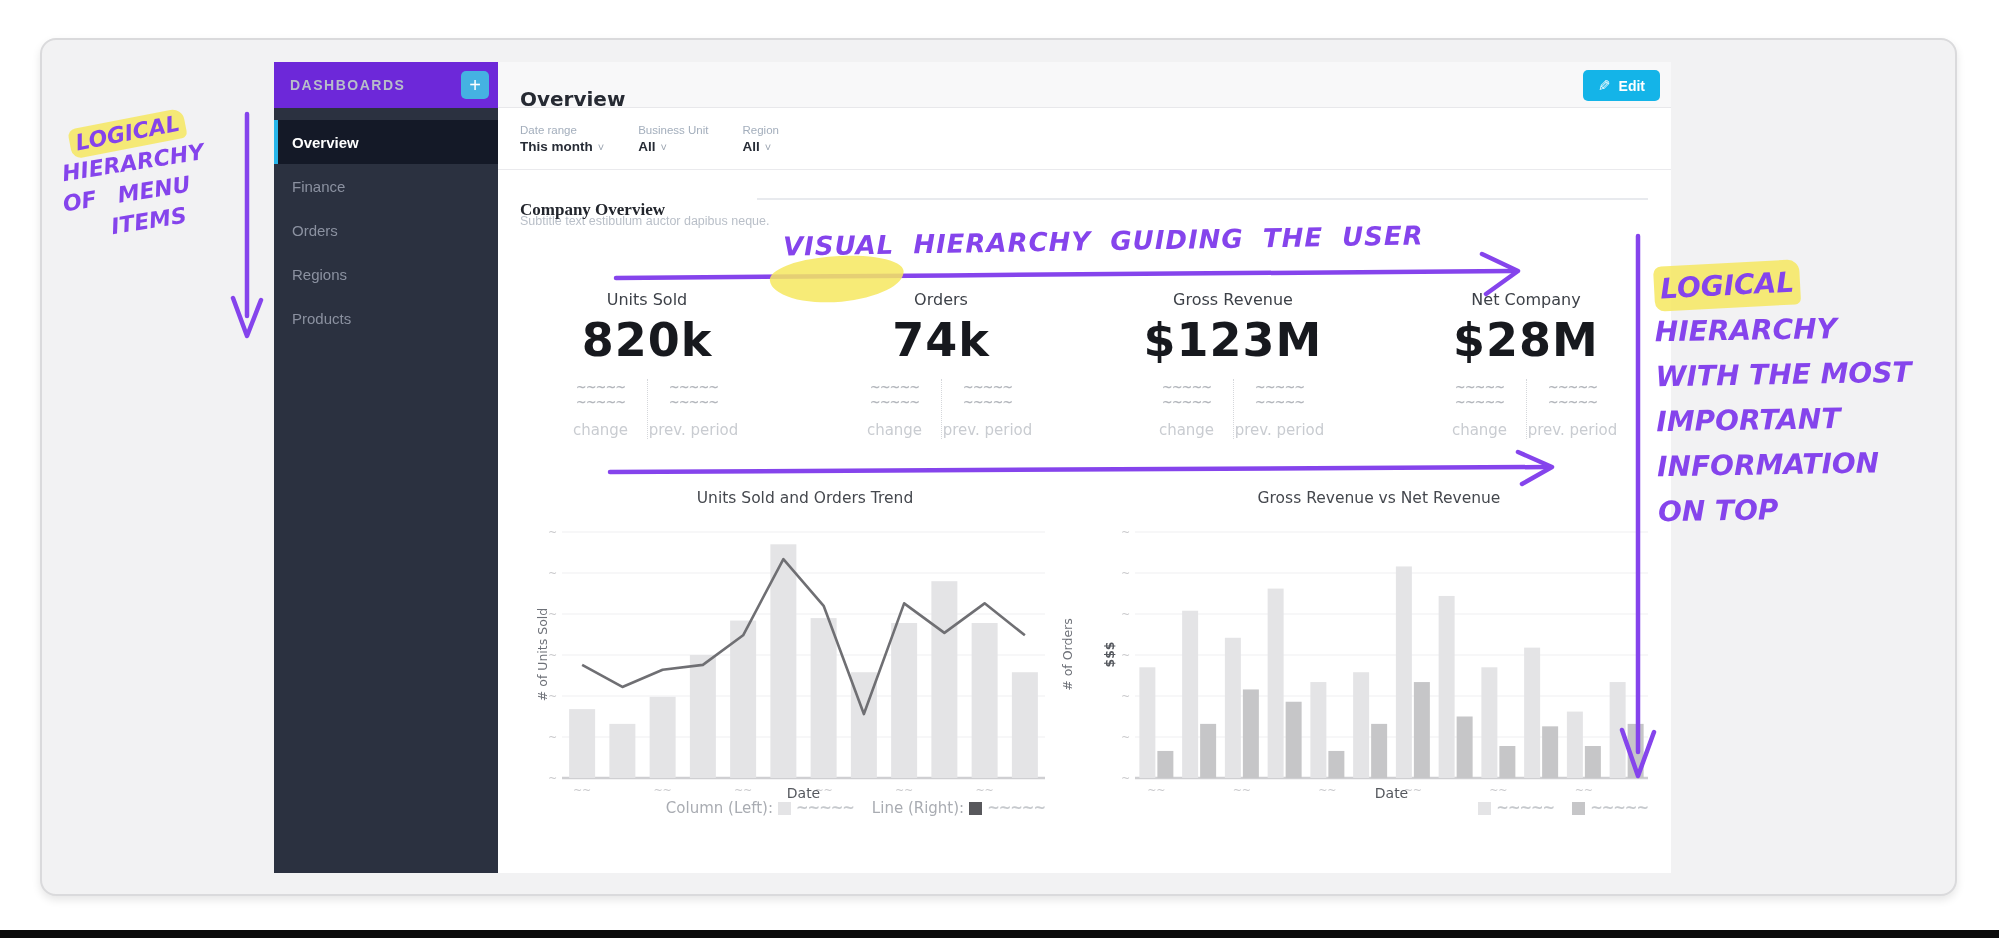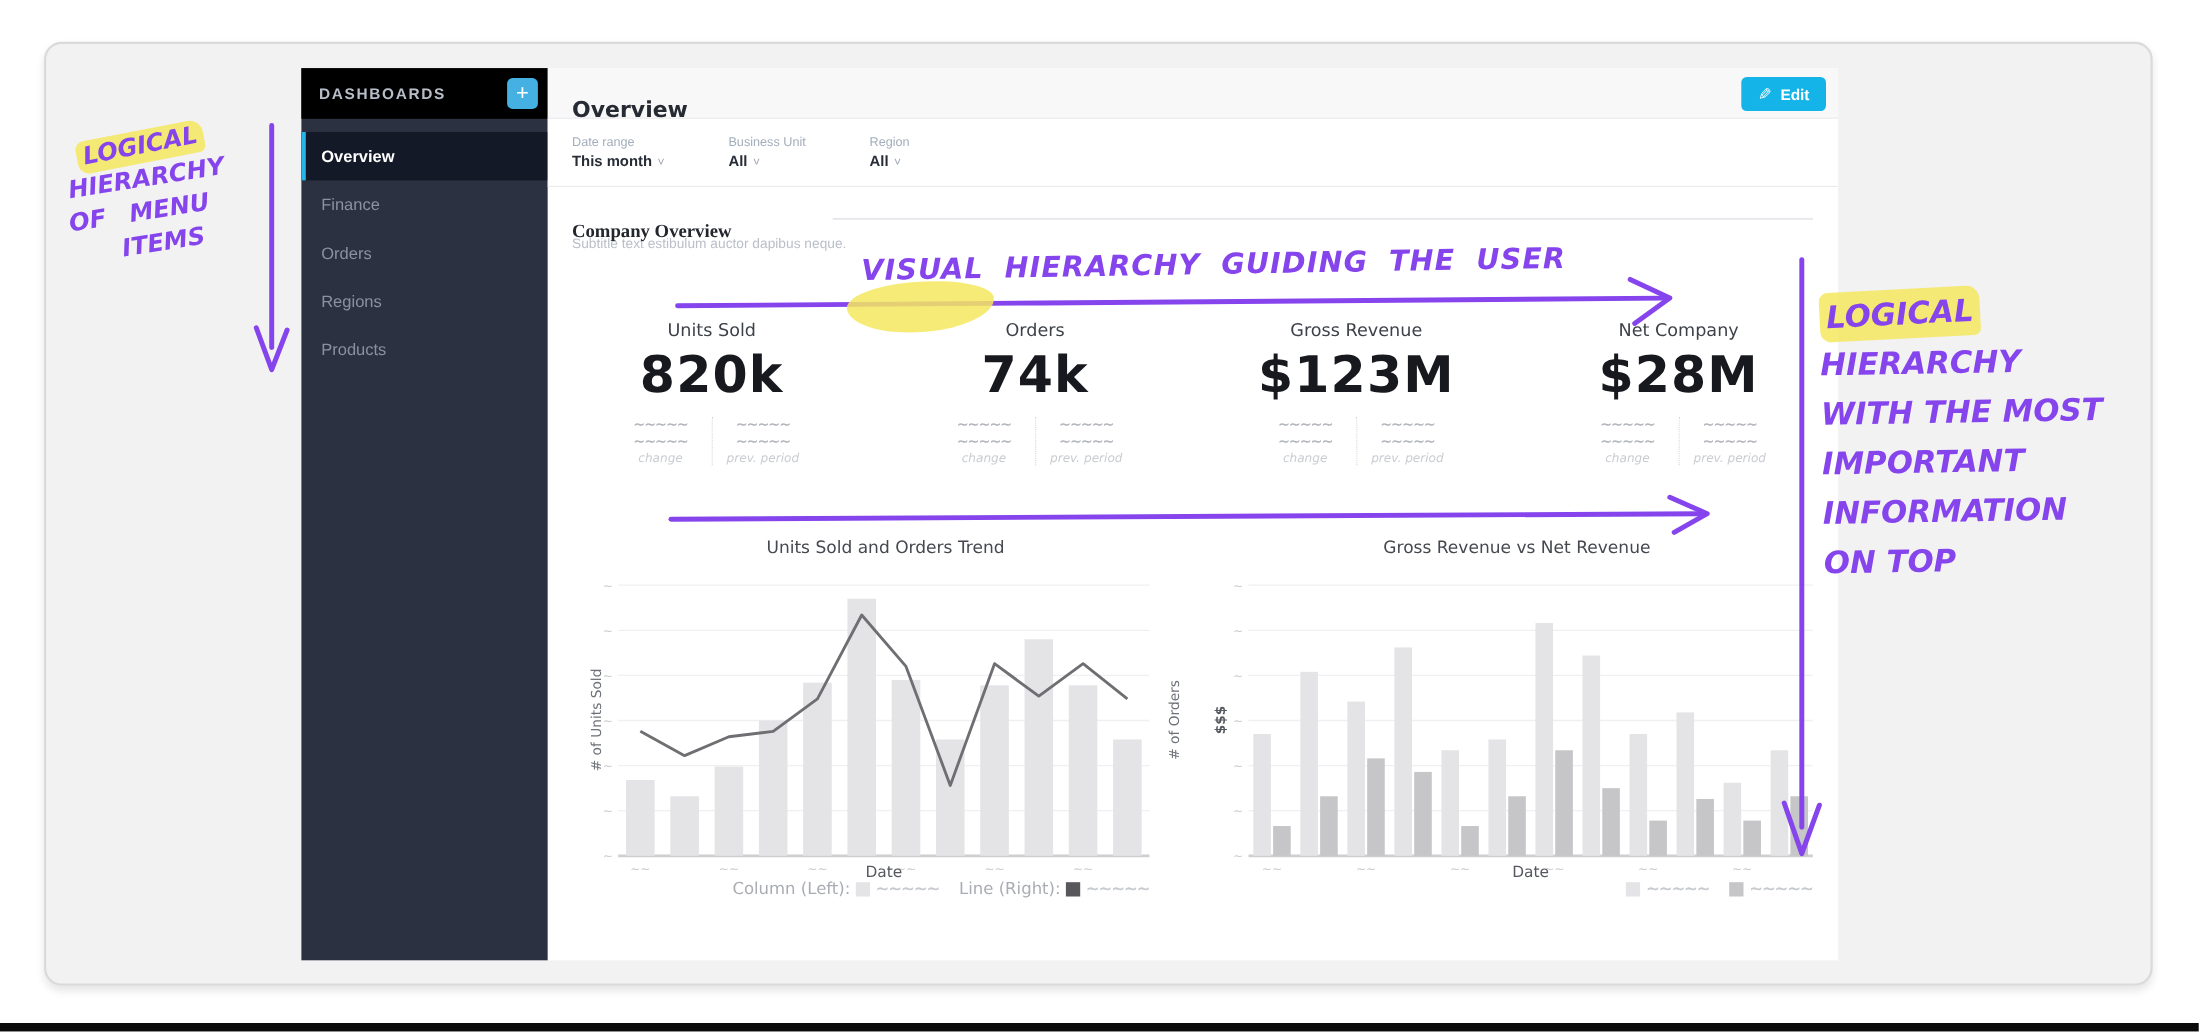--- a/index.html
+++ b/index.html
@@ -10,21 +10,21 @@
   html,body{margin:0;padding:0;background:#fff;}
   .stage{position:relative;width:1999px;height:938px;background:#fff;overflow:hidden;
          font-family:"Liberation Sans",sans-serif;}
   
   .panel{position:absolute;left:40px;top:38px;width:1917px;height:858px;background:#f2f2f3;
          border:2px solid #dadadc;border-radius:16px;box-shadow:0 4px 8px rgba(0,0,0,.10);box-sizing:border-box;}
   .bottom-bar{position:absolute;left:0;top:930px;width:1999px;height:8px;background:#0b0b0b;}
 
   
   .sidebar{position:absolute;left:274px;top:62px;width:224px;height:811px;background:#2b3140;}
-  .sidebar-header{position:relative;height:46px;background:#000000;display:flex;align-items:center;}
+  .sidebar-header{position:relative;height:46px;background:#6d28d9;display:flex;align-items:center;}
   .sidebar-title{margin-left:16px;font-size:14px;font-weight:bold;letter-spacing:1.5px;color:#b8bec9;}
   .add-btn{position:absolute;right:9px;top:9px;width:28px;height:28px;background:#45b1e2;border:none;
            border-radius:5px;color:#fff;font-size:20px;line-height:26px;text-align:center;cursor:pointer;padding:0;}
   .side-nav{margin-top:12px;}
   .side-item{height:44px;display:flex;align-items:center;padding-left:18px;font-size:15px;color:#8b91a0;
              position:relative;cursor:pointer;}
   .side-item.active{background:#141927;color:#ffffff;font-weight:bold;}
   .side-item.active::before{content:"";position:absolute;left:0;top:0;width:4px;height:100%;background:#27b5e9;}
 
   
@@ -32,41 +32,41 @@
   .content-header{position:absolute;left:0;top:0;width:100%;height:46px;background:#f8f8f9;
                   border-bottom:1px solid #e8e8eb;box-sizing:border-box;}
   .page-title{position:absolute;left:22px;top:12px;font-size:20px;font-weight:bold;color:#262a33;
               font-family:"DejaVu Sans",sans-serif;}
   .edit-btn{position:absolute;right:11px;top:8px;height:31px;padding:0 15px;background:var(--accent);
             border:none;border-radius:5px;color:#fff;font-size:14px;font-weight:bold;cursor:pointer;
             display:flex;align-items:center;gap:8px;font-family:"Liberation Sans",sans-serif;}
   .edit-btn .pencil{font-size:15px;font-weight:normal;transform:scaleX(-1);display:inline-block;}
 
   .filter-bar{position:absolute;left:0;top:46px;width:100%;height:62px;background:#fff;
-              border-bottom:1px solid #eaeaed;box-sizing:border-box;display:flex;align-items:center;padding-left:22px;gap:24px;}
+              border-bottom:1px solid #eaeaed;box-sizing:border-box;display:flex;align-items:center;padding-left:22px;}
   .filter-group{margin-right:34px;cursor:pointer;}
   .filter-label{font-size:11.5px;color:#a3aebc;margin-bottom:3px;}
   .filter-value{font-size:13.5px;font-weight:bold;color:#272c36;}
   .filter-value .chev{color:#9aa3af;font-size:11px;margin-left:5px;font-weight:normal;}
 
   .section-heading{position:absolute;left:520px;top:186px;font-size:17px;font-weight:bold;color:#23262d;
                    font-family:Liberation Serif, serif;z-index:2;}
   .section-divider{position:absolute;left:757px;top:198px;width:891px;height:2px;background:#e8eaee;}
   .section-subtitle{position:absolute;left:520px;top:214px;font-size:12.5px;color:#b9bfc8;}
 
   
   .kpi-row{position:absolute;left:498px;top:290px;width:1173px;height:160px;}
   .kpi{position:absolute;width:220px;text-align:center;font-family:"DejaVu Sans",sans-serif;}
   .kpi-label{font-size:16px;color:#3d4148;}
   .kpi-value{font-size:46px;font-weight:bold;color:#17191e;letter-spacing:1px;margin-top:4px;}
   .kpi-sub{margin-top:12px;display:flex;justify-content:center;}
   .kpi-col{width:92px;}
   .kpi-col.sep{border-left:1px dotted #d5d7db;}
   .kpi-squiggle{font-size:13px;font-weight:bold;color:#b3b6bc;letter-spacing:-1px;}
-  .kpi-sublabel{font-size:11px;color:#c9ccd1;margin-top:1px;font-style:italic;}
+  .kpi-sublabel{font-size:15px;color:#c9ccd1;margin-top:12px;}
 
   
   .chart{position:absolute;font-family:"DejaVu Sans",sans-serif;}
   .chart-title{position:absolute;width:100%;text-align:center;font-size:15.5px;color:#45484e;}
   .axis-label{position:absolute;font-size:12.5px;color:#6e7178;white-space:nowrap;}
   .axis-label.vert{transform:rotate(-90deg);transform-origin:center;}
   .legend{position:absolute;display:flex;gap:18px;font-size:15px;color:#a9acb2;}
   .legend .entry{display:flex;align-items:center;gap:5px;}
   .legend .swatch{width:13px;height:13px;display:inline-block;}
   .legend .squig{color:#c6c9cd;letter-spacing:-1px;font-weight:bold;}

